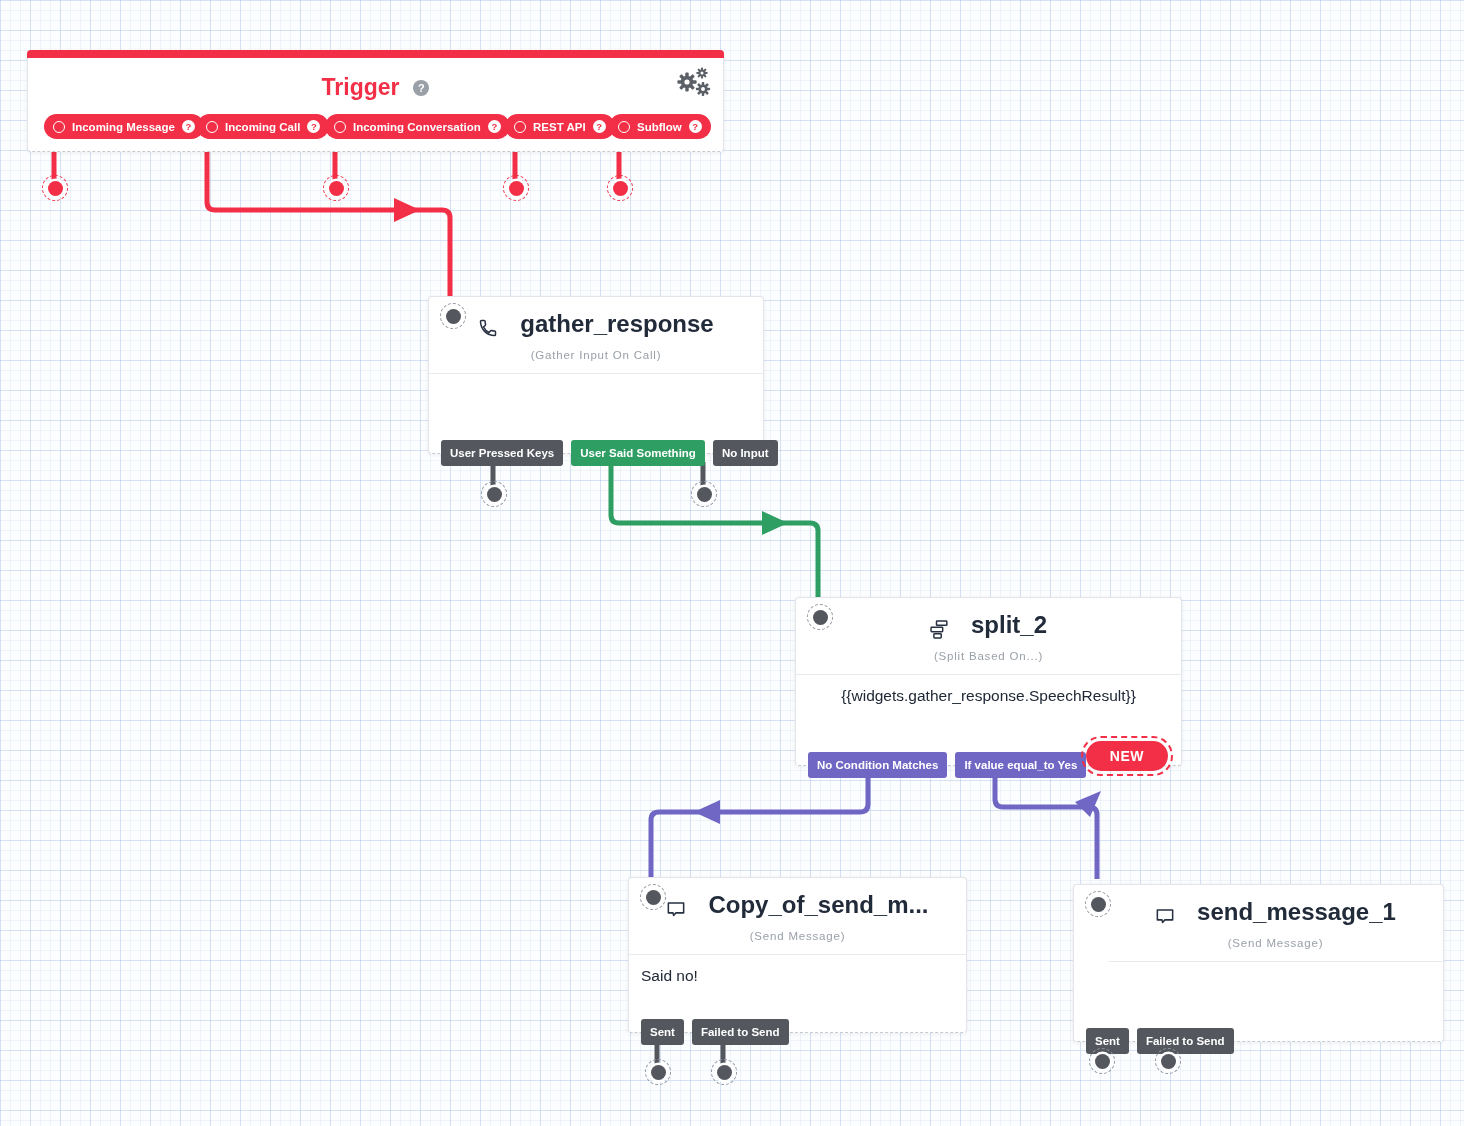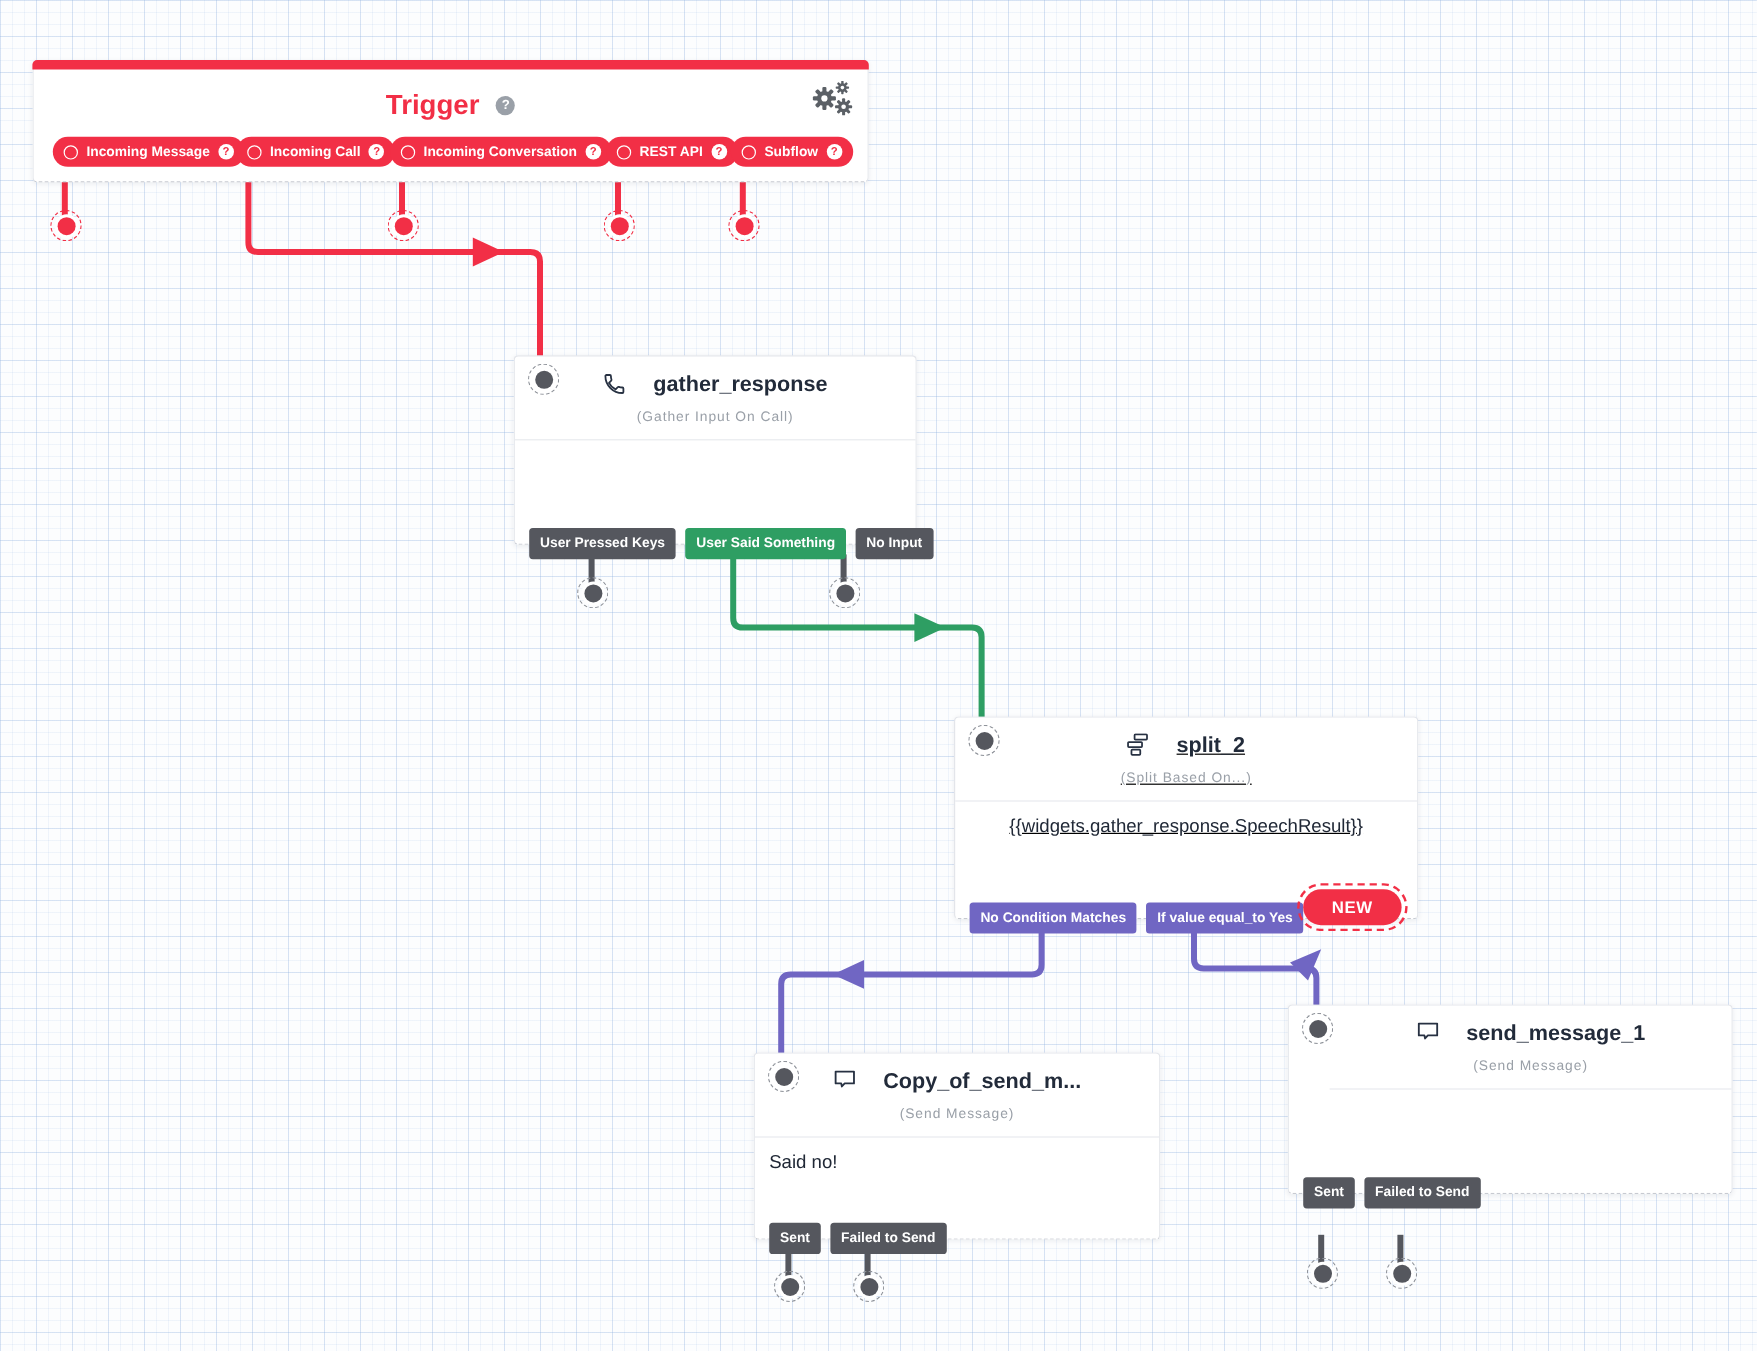--- a/index.html
+++ b/index.html
@@ -26,22 +26,22 @@
   .wire{fill:none;stroke-width:5;}
   .stub{fill:none;stroke-width:5;}
 
   
   .card{
     position:absolute;z-index:2;background:#fff;
     border:1px solid var(--card_border,#e3e5ea);
     border-bottom:1px dashed #c7cad1;border-radius:4px;
     box-shadow:0 1px 4px rgba(20,30,60,.07);
   }
-  .card-title-row{display:flex;align-items:flex-start;justify-content:center;gap:22px;
-    margin-top:13px;font-size:18px;font-weight:700;color:var(--title_text,#222b3a);}
+  .card-title-row{display:flex;align-items:flex-end;justify-content:center;gap:22px;
+    margin-top:13px;font-size:24px;font-weight:700;color:var(--title_text,#222b3a);}
   .card-sub{text-align:center;margin-top:11px;font-size:11.5px;
     color:var(--subtitle_text,#9aa0a8);letter-spacing:.8px;}
   .card-divider{border:none;border-top:1px solid #e8eaee;margin:12px 0 0;}
   .card-body{padding:12px 12px 0;font-size:15.5px;color:#202836;}
   .card-body.center{text-align:center;padding-left:6px;padding-right:6px;}
 
   
   #trigger-card{left:27px;top:50px;width:695px;height:100px;}
   .trigger-bar{position:absolute;top:-1px;left:-1px;right:-1px;height:8px;
     background:var(--red,#f22f46);border-radius:4px 4px 0 0;}
@@ -52,23 +52,23 @@
   .gear{position:absolute;right:12px;top:14px;}
   .pill{position:absolute;top:63px;height:25px;display:flex;align-items:center;gap:7px;
     background:var(--red,#f22f46);border-radius:13px;padding:0 9px;color:#fff;
     font-size:11.5px;font-weight:700;white-space:nowrap;}
   .pill .ring{width:10px;height:10px;border:1.6px solid #fff;border-radius:50%;flex:none;}
   .pill .q{width:13px;height:13px;background:#fff;color:var(--red,#f22f46);border-radius:50%;
     font-size:9.5px;font-weight:700;display:flex;align-items:center;justify-content:center;flex:none;}
 
   
   #gather-card{left:428px;top:296px;width:334px;height:156px;}
-  #split-card{left:795px;top:597px;width:385px;height:167px;text-decoration:underline;}
+  #split-card{left:795px;top:597px;width:385px;height:167px;}
   #copy-card{left:628px;top:877px;width:337px;height:154px;}
-  #send1-card{left:1073px;top:837px;width:335px;height:156px;padding-left:34px;}
+  #send1-card{left:1073px;top:884px;width:335px;height:156px;padding-left:34px;}
 
   .tags{position:absolute;left:12px;bottom:-13px;display:flex;gap:8px;}
   .tag{height:26px;display:flex;align-items:center;padding:0 9px;border-radius:3px;
     color:#fff;font-size:11.5px;font-weight:700;white-space:nowrap;}
   .tag.gray{background:var(--tag_gray,#55575e);}
   .tag.green{background:var(--green,#2e9e63);}
   .tag.purple{background:var(--purple,#7066c3);}
 
   .new-wrap{position:absolute;right:8px;bottom:-11px;border:2px dashed var(--red,#f22f46);
     border-radius:24px;padding:3px;background:transparent;}

